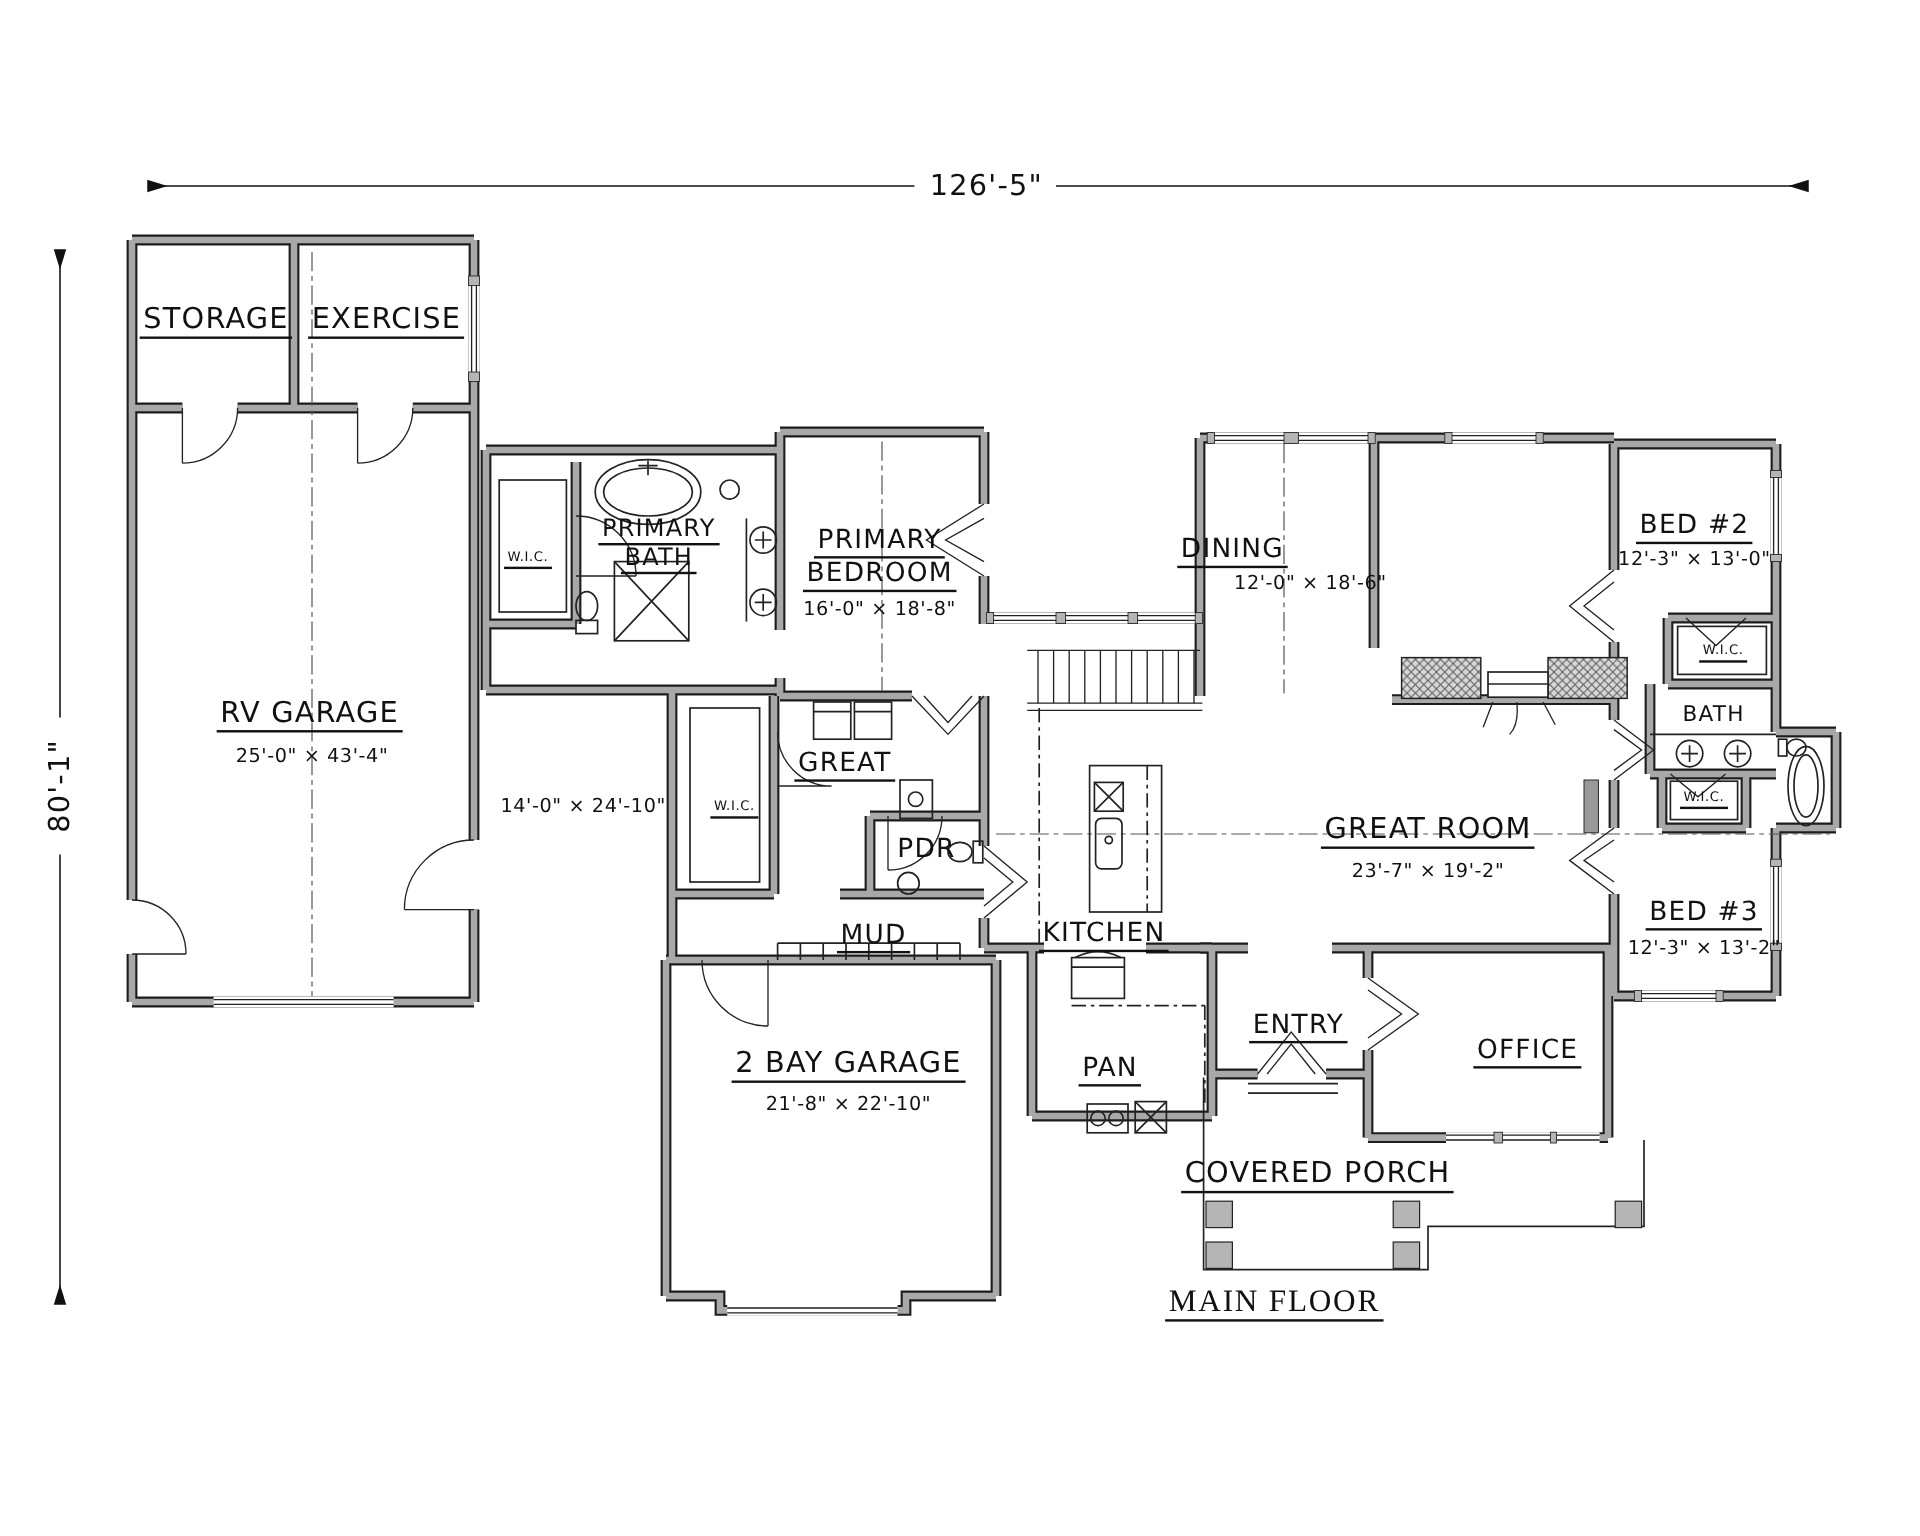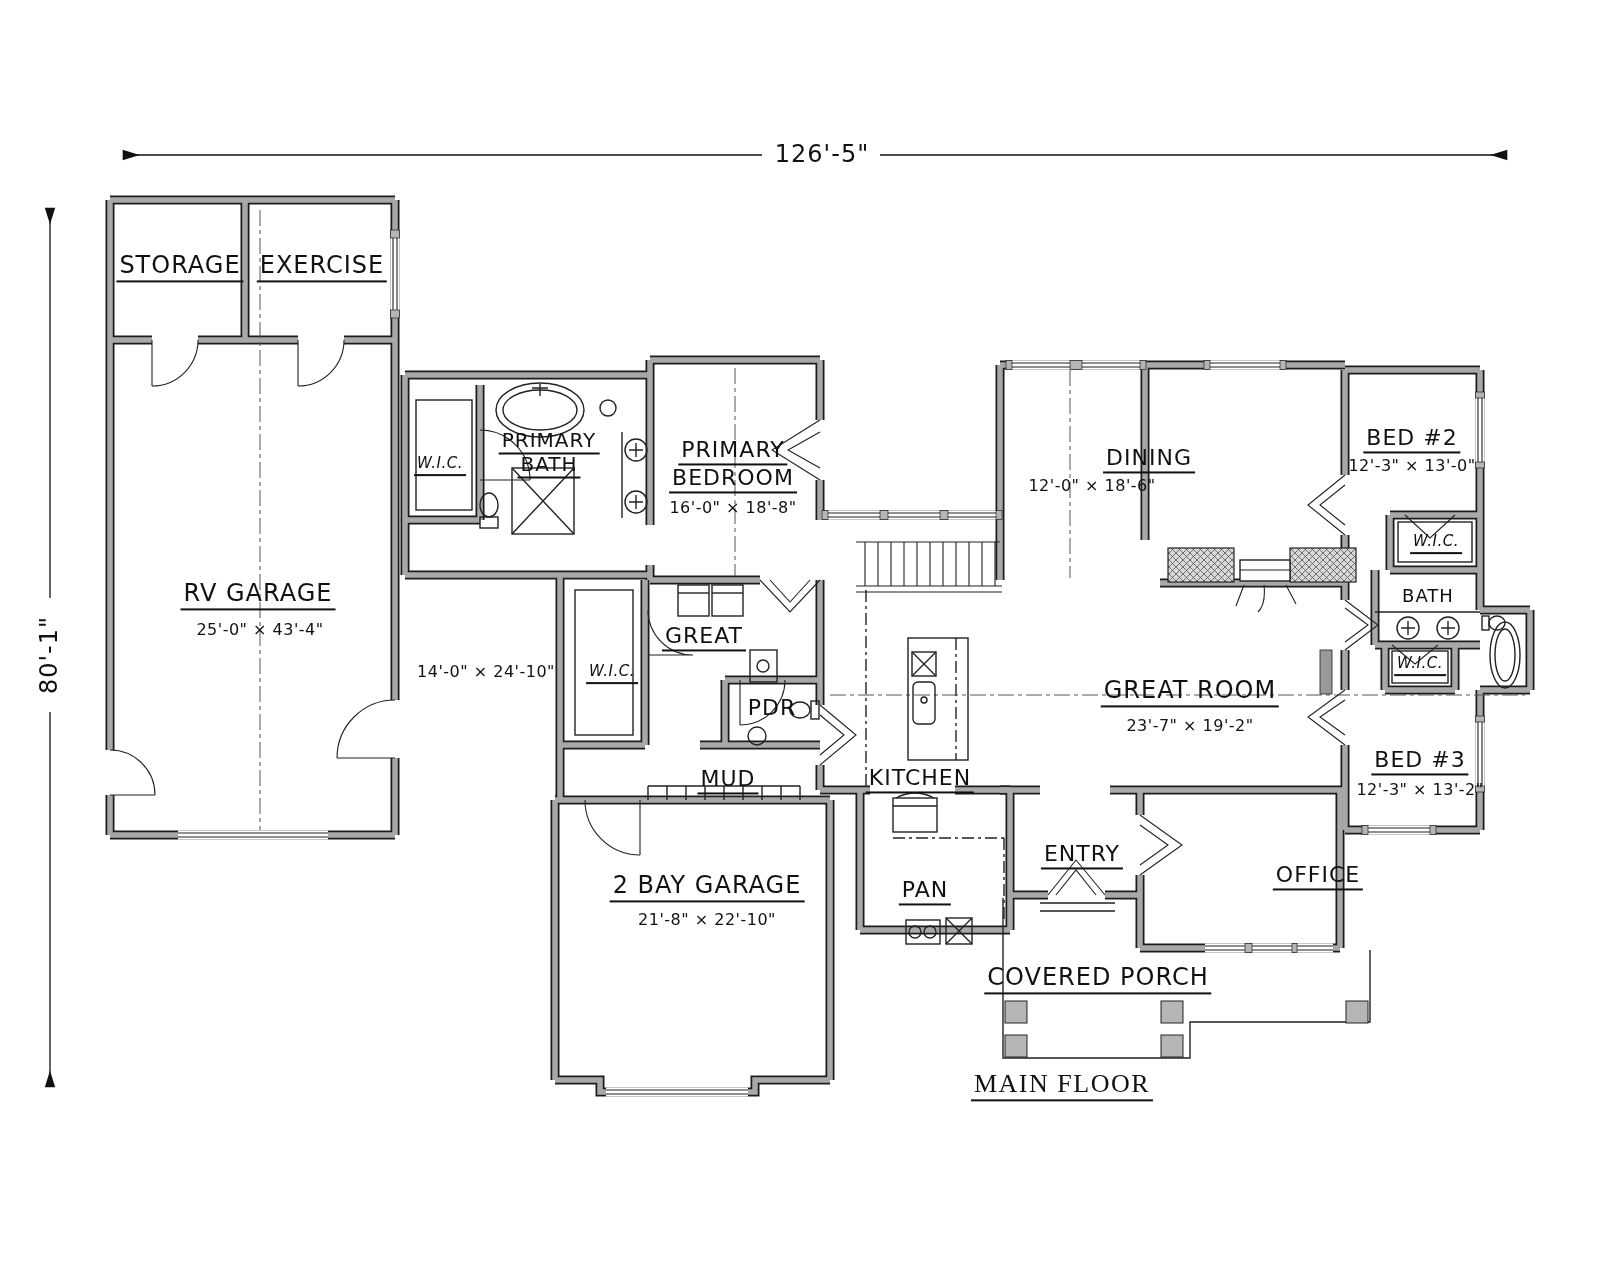--- a/index.html
+++ b/index.html
@@ -11,21 +11,21 @@
   #plan svg{position:absolute;left:0;top:0;}
   .wall-outer{stroke:var(--line);stroke-width:9;fill:none;stroke-linecap:butt;}
   .wall-inner{stroke:var(--wall_gray);stroke-width:5.5;fill:none;stroke-linecap:butt;}
   .thin{stroke:#222;stroke-width:1.4;fill:none;}
   .thin2{stroke:#222;stroke-width:1.1;fill:none;}
   .cl{stroke:#555;stroke-width:1;fill:none;stroke-dasharray:16 4 4 4;}
   .lbl{position:absolute;transform:translate(-50%,-50%);white-space:nowrap;
        font-size:22px;letter-spacing:1px;line-height:1.05;}
   .ul{border-bottom:2px solid #111;padding:0 3px 2px 3px;text-align:center;}
   .big{font-size:24px;}
-  .small{font-size:15px;letter-spacing:0.5px;font-style:italic;}
+  .small{font-size:11px;letter-spacing:0.5px;}
   .dims{font-size:16px;letter-spacing:0.5px;}
   .huge{font-size:26px;letter-spacing:1.5px;font-family:Liberation Serif, serif;}
   .vert{transform:translate(-50%,-50%) rotate(-90deg);}
 </style>
 </head>
 <body>
 
 <div id="plan">
 
 <svg width="1600" height="1280" viewBox="0 0 1600 1280">
@@ -311,21 +311,21 @@
 
 <div class="lbl ul small" style="left:440px;top:466px">W.I.C.</div>
 
 <div class="lbl ul" style="left:549px;top:442px;font-size:20px">PRIMARY</div>
 <div class="lbl ul" style="left:549px;top:466px;font-size:20px">BATH</div>
 
 <div class="lbl ul" style="left:733px;top:452px">PRIMARY</div>
 <div class="lbl ul" style="left:733px;top:480px">BEDROOM</div>
 <div class="lbl dims" style="left:733px;top:508px">16'-0" × 18'-8"</div>
 
-<div class="lbl ul" style="left:1149px;top:460px">DINING</div>
+<div class="lbl ul" style="left:1027px;top:460px">DINING</div>
 <div class="lbl dims" style="left:1092px;top:486px">12'-0" × 18'-6"</div>
 
 <div class="lbl ul" style="left:1412px;top:440px">BED #2</div>
 <div class="lbl dims" style="left:1412px;top:466px">12'-3" × 13'-0"</div>
 
 <div class="lbl ul small" style="left:1436px;top:544px">W.I.C.</div>
 <div class="lbl" style="left:1428px;top:596px;font-size:18px">BATH</div>
 <div class="lbl ul small" style="left:1420px;top:666px">W.I.C.</div>
 
 <div class="lbl ul" style="left:1420px;top:762px">BED #3</div>
@@ -335,21 +335,21 @@
 <div class="lbl dims" style="left:1190px;top:726px">23'-7" × 19'-2"</div>
 
 <div class="lbl ul small" style="left:612px;top:674px">W.I.C.</div>
 <div class="lbl ul" style="left:704px;top:638px">GREAT</div>
 <div class="lbl" style="left:772px;top:708px;font-size:22px">PDR</div>
 <div class="lbl ul" style="left:728px;top:781px">MUD</div>
 
 <div class="lbl ul" style="left:920px;top:780px">KITCHEN</div>
 <div class="lbl ul" style="left:925px;top:892px">PAN</div>
 <div class="lbl ul" style="left:1082px;top:856px">ENTRY</div>
-<div class="lbl ul" style="left:1318px;top:877px">OFFICE</div>
+<div class="lbl ul" style="left:1273px;top:877px">OFFICE</div>
 
 <div class="lbl ul big" style="left:707px;top:888px">2 BAY GARAGE</div>
 <div class="lbl dims" style="left:707px;top:920px">21'-8" × 22'-10"</div>
 
 <div class="lbl ul big" style="left:1098px;top:980px">COVERED PORCH</div>
 
 <div class="lbl ul huge" style="left:1062px;top:1086px">MAIN FLOOR</div>
 
 </div>
 

